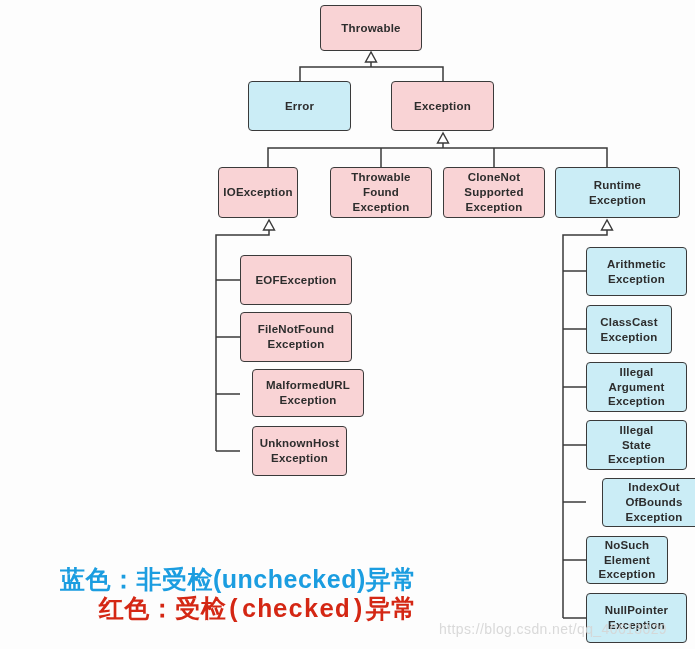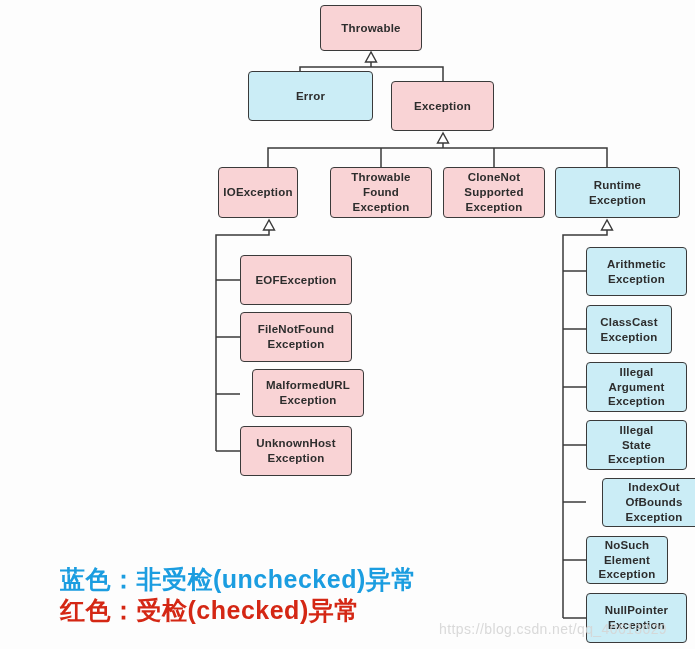--- a/index.html
+++ b/index.html
@@ -26,23 +26,24 @@
     box-sizing:border-box;
     letter-spacing:.2px;
   }
   .node.checked{background:var(--pink,#f9d3d5);}
   .node.unchecked{background:var(--blue,#cbedf6);}
   .legend{
     position:absolute;left:60px;top:564px;z-index:3;
     font-size:25px;font-weight:bold;line-height:31px;
     letter-spacing:.5px;
     font-family:"Liberation Sans","DejaVu Sans",sans-serif;
+    text-align:right;
   }
   .legend .blue-line{color:var(--legend-blue,#1b9de0);}
-  .legend .red-line{color:var(--legend-red,#d42714);}
+  .legend .red-line{color:var(--legend-red,#d42714);font-family:Liberation Mono, monospace;}
   .watermark{
     position:absolute;left:439px;top:621px;z-index:5;
     font-size:14px;color:rgba(213,213,213,0.9);
     letter-spacing:.4px;
     font-family:"Liberation Sans","DejaVu Sans",sans-serif;
   }
 </style>
 </head>
 <body>
 
@@ -76,39 +77,39 @@
     </g>
     <g fill="#ffffff" stroke="#3a3a3a" stroke-width="1.4">
       <polygon points="371,52 365.5,62 376.5,62"></polygon>
       <polygon points="443,133 437.5,143 448.5,143"></polygon>
       <polygon points="269,220 263.5,230 274.5,230"></polygon>
       <polygon points="607,220 601.5,230 612.5,230"></polygon>
     </g>
   </svg>
 
   <div class="node checked" style="left:320px;top:5px;width:102px;height:46px">Throwable</div>
-  <div class="node unchecked" style="left:248px;top:71px;width:125px;height:50px">Error</div>
+  <div class="node unchecked" style="left:248px;top:81px;width:103px;height:50px">Error</div>
   <div class="node checked" style="left:391px;top:81px;width:103px;height:50px">Exception</div>
 
   <div class="node checked" style="left:218px;top:167px;width:80px;height:51px">IOException</div>
   <div class="node checked" style="left:330px;top:167px;width:102px;height:51px">Throwable
 Found
 Exception</div>
   <div class="node checked" style="left:443px;top:167px;width:102px;height:51px">CloneNot
 Supported
 Exception</div>
   <div class="node unchecked" style="left:555px;top:167px;width:125px;height:51px">Runtime
 Exception</div>
 
   <div class="node checked" style="left:240px;top:255px;width:112px;height:50px">EOFException</div>
   <div class="node checked" style="left:240px;top:312px;width:112px;height:50px">FileNotFound
 Exception</div>
   <div class="node checked" style="left:252px;top:369px;width:112px;height:48px">MalformedURL
 Exception</div>
-  <div class="node checked" style="left:240px;top:426px;width:112px;height:50px">UnknownHost
+  <div class="node checked" style="left:252px;top:426px;width:95px;height:50px">UnknownHost
 Exception</div>
 
   <div class="node unchecked" style="left:586px;top:247px;width:101px;height:49px">Arithmetic
 Exception</div>
   <div class="node unchecked" style="left:586px;top:305px;width:86px;height:49px">ClassCast
 Exception</div>
   <div class="node unchecked" style="left:586px;top:362px;width:101px;height:50px">Illegal
 Argument
 Exception</div>
   <div class="node unchecked" style="left:586px;top:420px;width:101px;height:50px">Illegal

